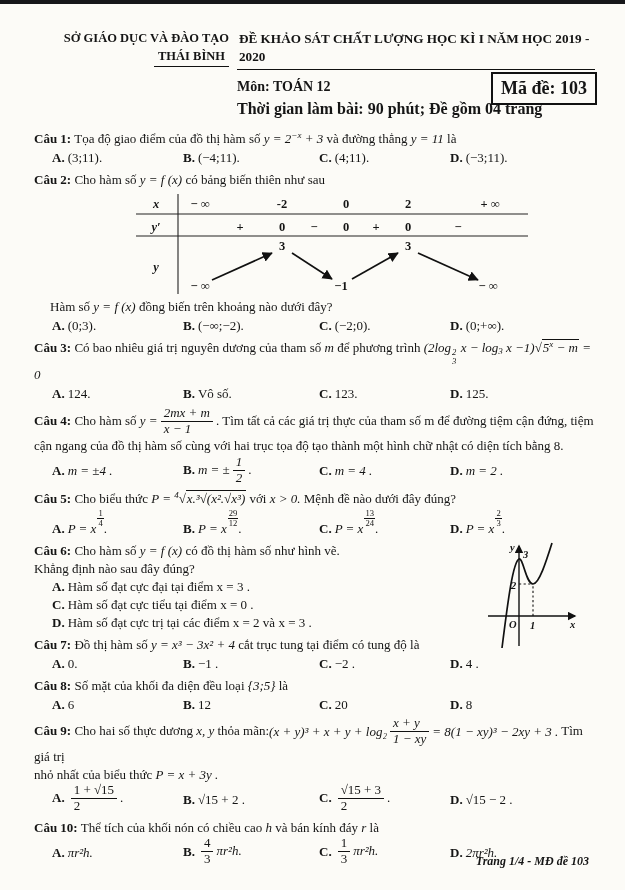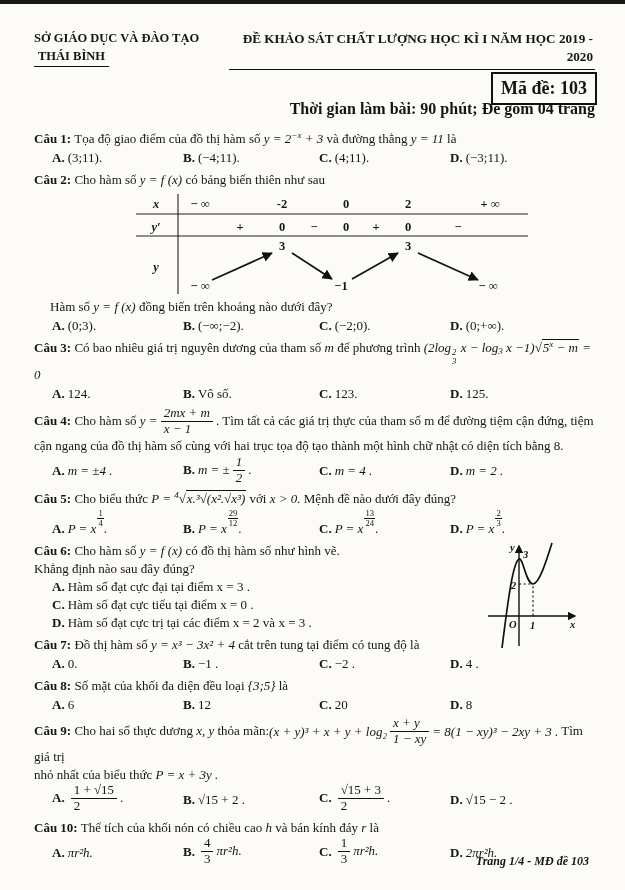--- a/index.html
+++ b/index.html
@@ -6,23 +6,23 @@
   .page{
     width:625px;height:890px;box-sizing:border-box;position:relative;overflow:hidden;
     background:#fcfbf7;color:#151515;
     font-family:"Liberation Serif","DejaVu Serif",serif;
     font-size:13px;line-height:1.38;
     padding:22px 30px 16px 34px;
   }
   .topstrip{position:absolute;top:0;left:0;right:0;height:4px;background:#17171a;}
   
   .header{display:flex;margin-bottom:10px;}
-  .org{width:195px;text-align:left;font-weight:bold;font-size:12.5px;line-height:1.4;padding-top:8px;}
+  .org{width:195px;text-align:right;font-weight:bold;font-size:12.5px;line-height:1.4;padding-top:8px;}
   .org .u{display:inline-block;border-bottom:1.4px solid #111;padding:0 4px 1px;}
-  .hmid{flex:1;text-align:right;padding-top:8px;}
+  .hmid{flex:1;text-align:left;padding-top:8px;margin-left:8px;}
   .title{display:inline-block;font-weight:bold;font-size:13.2px;border-bottom:1.5px solid #111;padding:0 2px 3px;}
   .subject{font-weight:bold;font-size:14px;margin-top:7px;}
   .duration{font-weight:bold;font-size:16px;margin-top:1px;}
   .codebox{position:absolute;top:72px;right:28px;border:2px solid #111;padding:2px 8px;font-weight:bold;font-size:18px;background:#fcfbf7;}
   
   .q{margin:0 0 4px 0;}
   .qlabel{font-weight:bold;}
   .i{font-style:italic;}
   .opts{display:grid;grid-template-columns:131px 136px 131px 1fr;padding-left:18px;margin:1px 0 2px;align-items:center;}
   .opt{white-space:nowrap;}
@@ -213,21 +213,21 @@
       <text x="24" y="90">O</text>
       <text x="45" y="91">1</text>
       <text x="26" y="51">2</text>
       <text x="38" y="20">3</text>
     </svg>
   </div>
 
   <div class="q">
     <div>
       <span class="qlabel">Câu 7:</span>
-      <span>Đồ thị hàm số </span><span class="i">y = x³ − 3x² + 4</span><span> cắt trên tung tại điểm có tung độ là</span>
+      <span>Đồ thị hàm số </span><span class="i">y = x³ − 3x² + 4</span><span> cắt trục tung tại điểm có tung độ là</span>
     </div>
     <div class="opts">
       <span class="opt"><span class="k">A.</span><span>0.</span></span>
       <span class="opt"><span class="k">B.</span><span>−1 .</span></span>
       <span class="opt"><span class="k">C.</span><span>−2 .</span></span>
       <span class="opt"><span class="k">D.</span><span>4 .</span></span>
     </div>
   </div>
 
   <div class="q">

